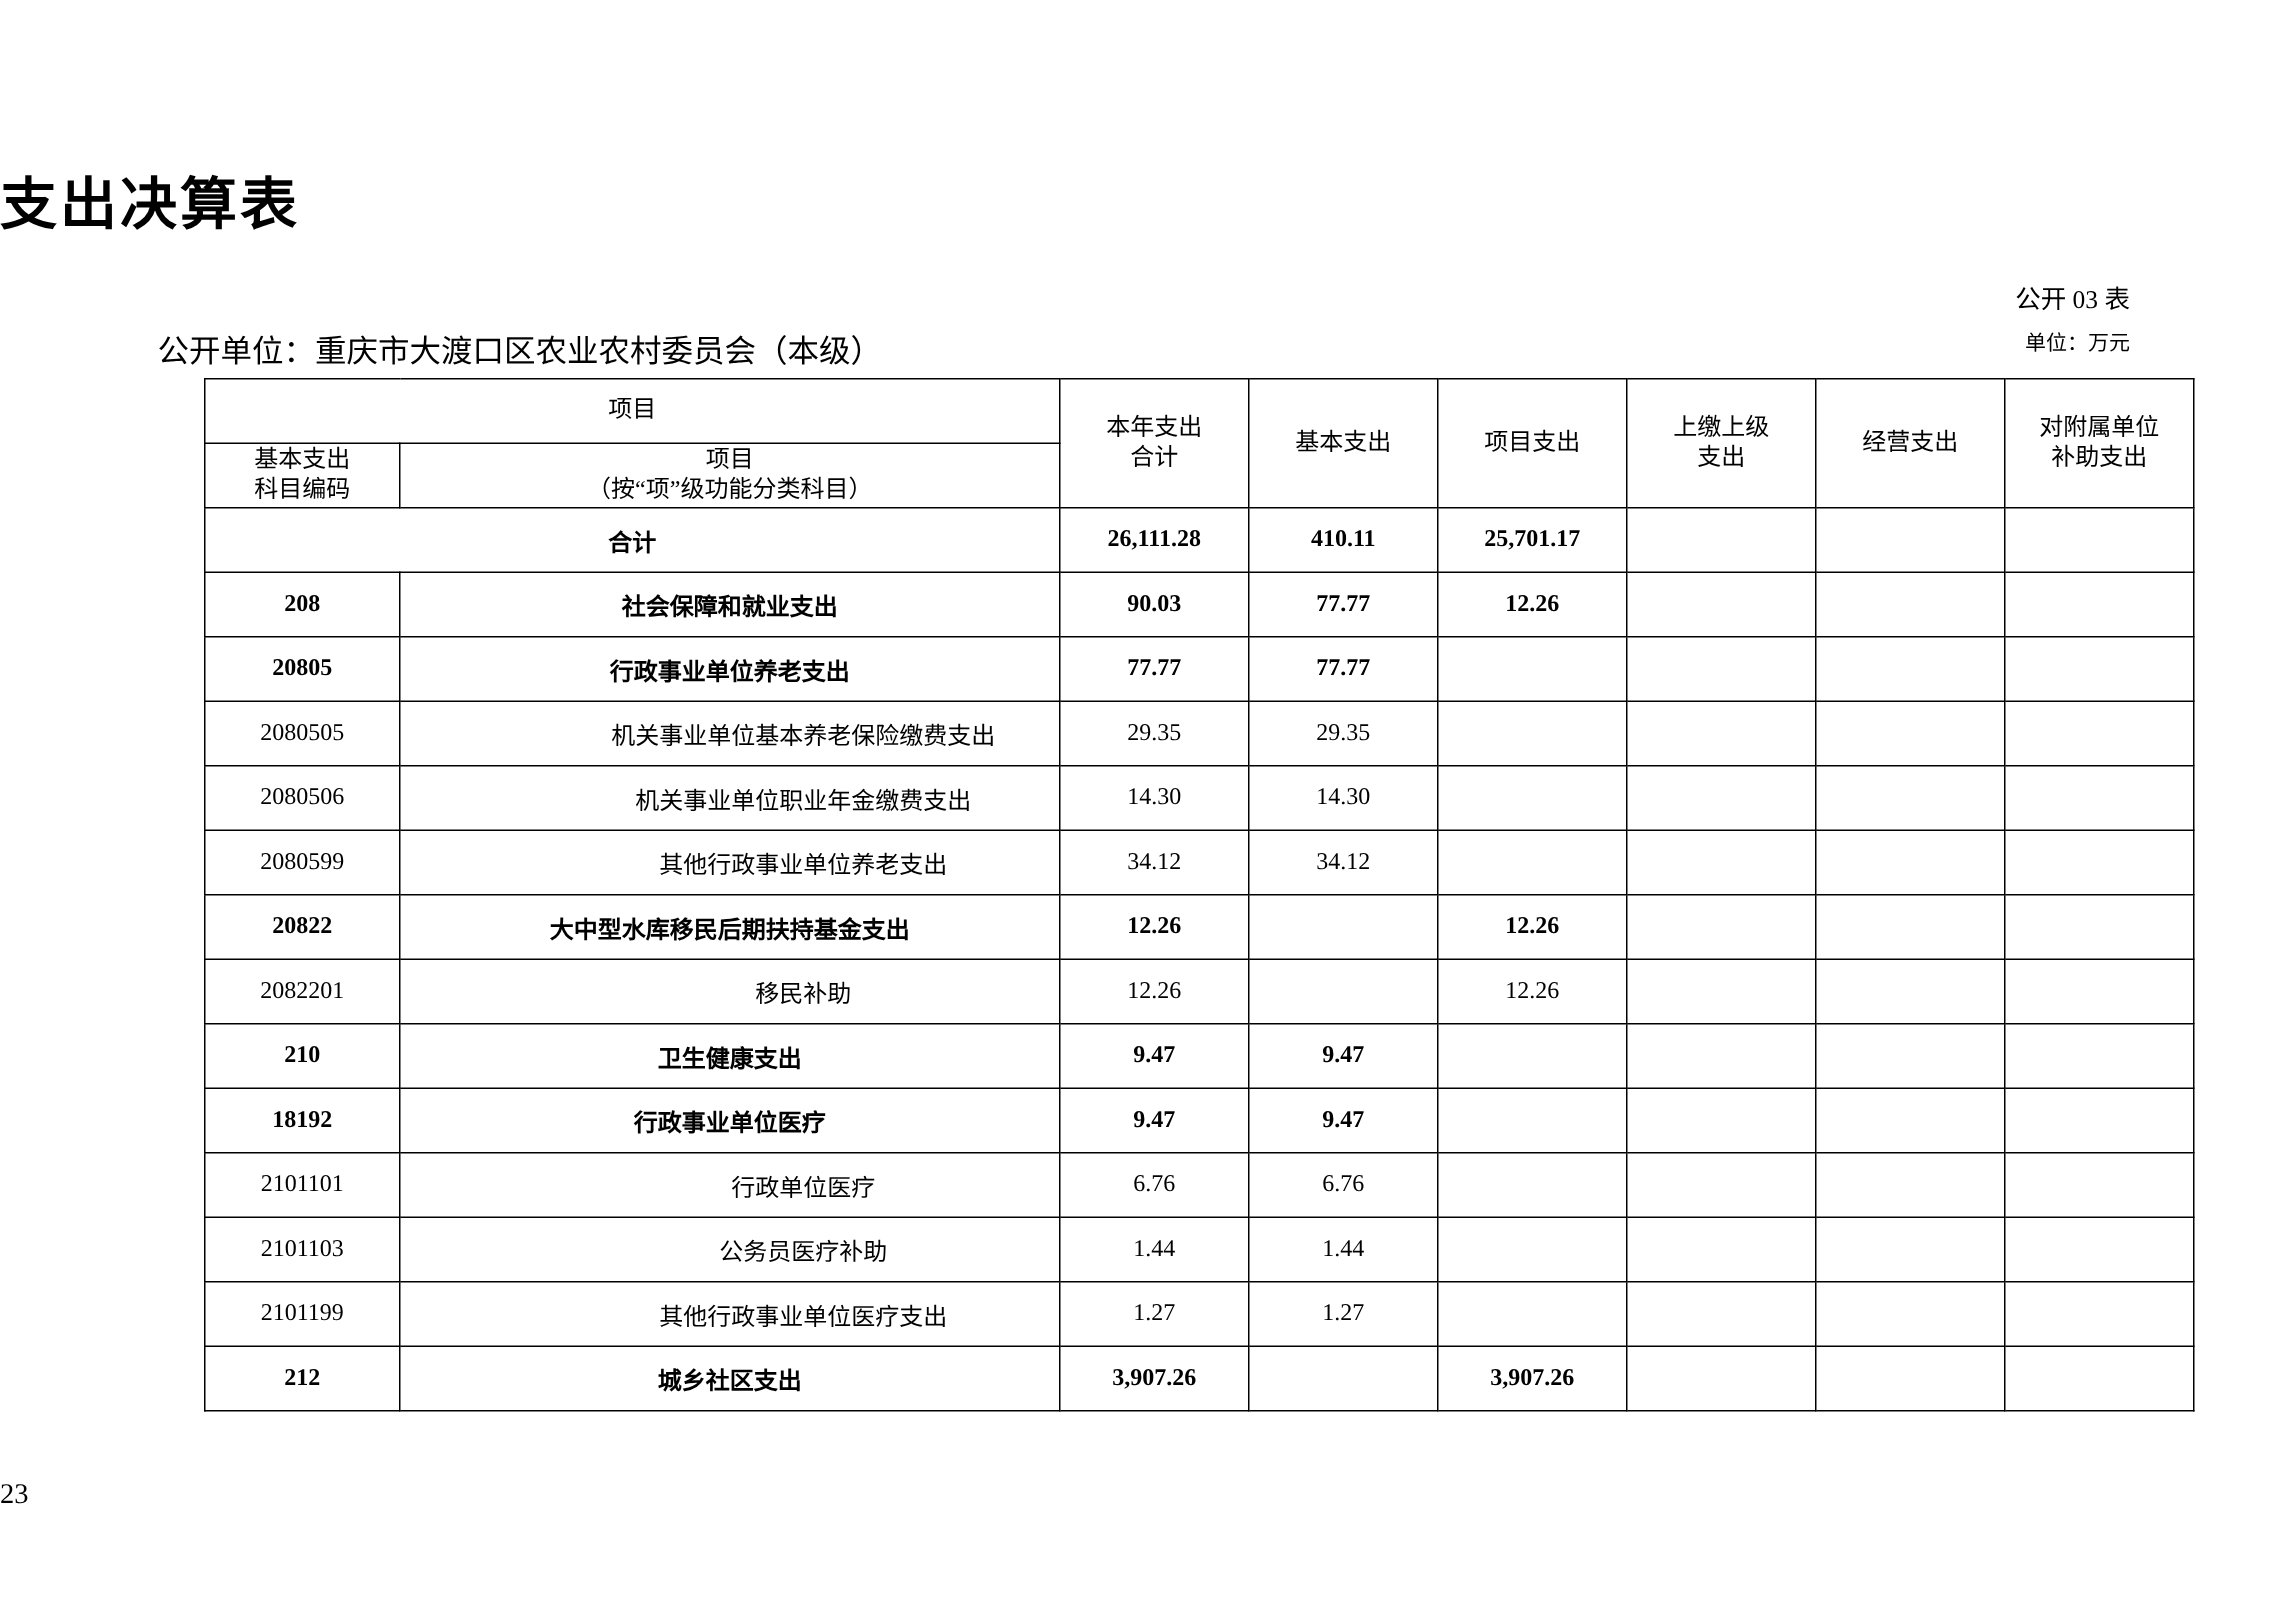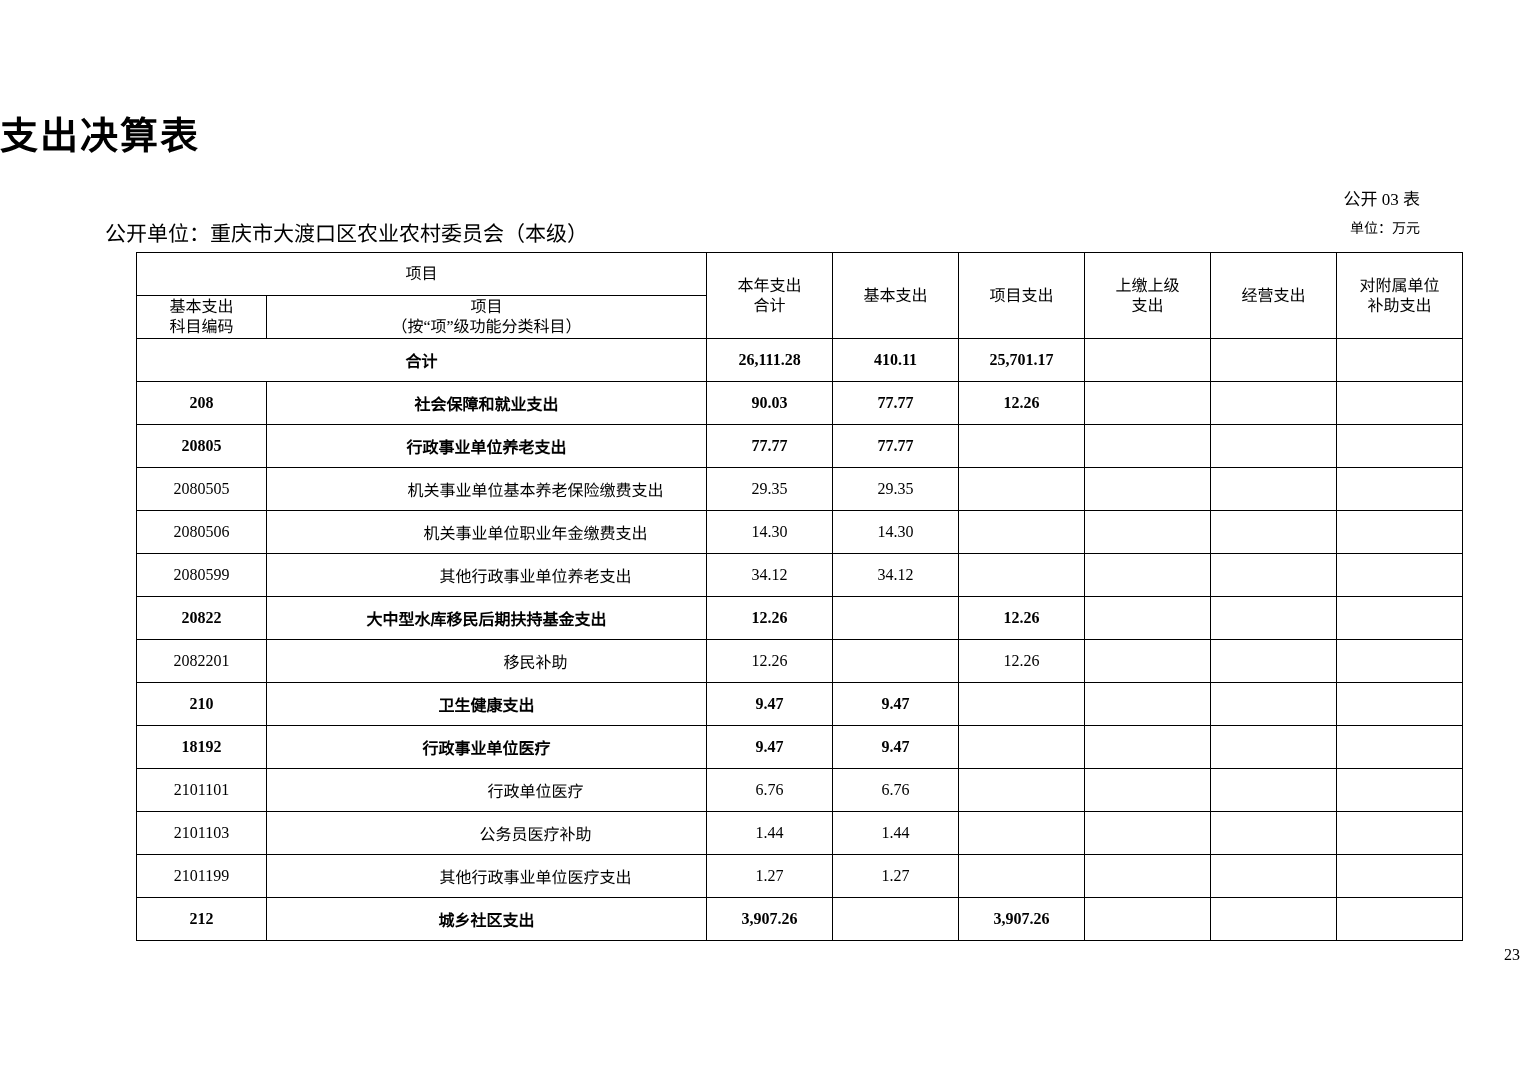--- a/index.html
+++ b/index.html
@@ -98,23 +98,23 @@
   }
   td.total-label {
     text-align: center;
     font-weight: bold;
     font-size: 17px;
   }
   .page-number {
     position: absolute;
     left: 0;
     right: 0;
-    top: 946px;
-    text-align: right;
-    font-size: 16px;
+    top: 986px;
+    text-align: left;
+    font-size: 19px;
   }
 </style>
 </head>
 <body>
 
 <div class="page">
 
   <h1 class="doc-title">支出决算表</h1>
 
   <div class="meta-right-1">公开 03 表</div>

